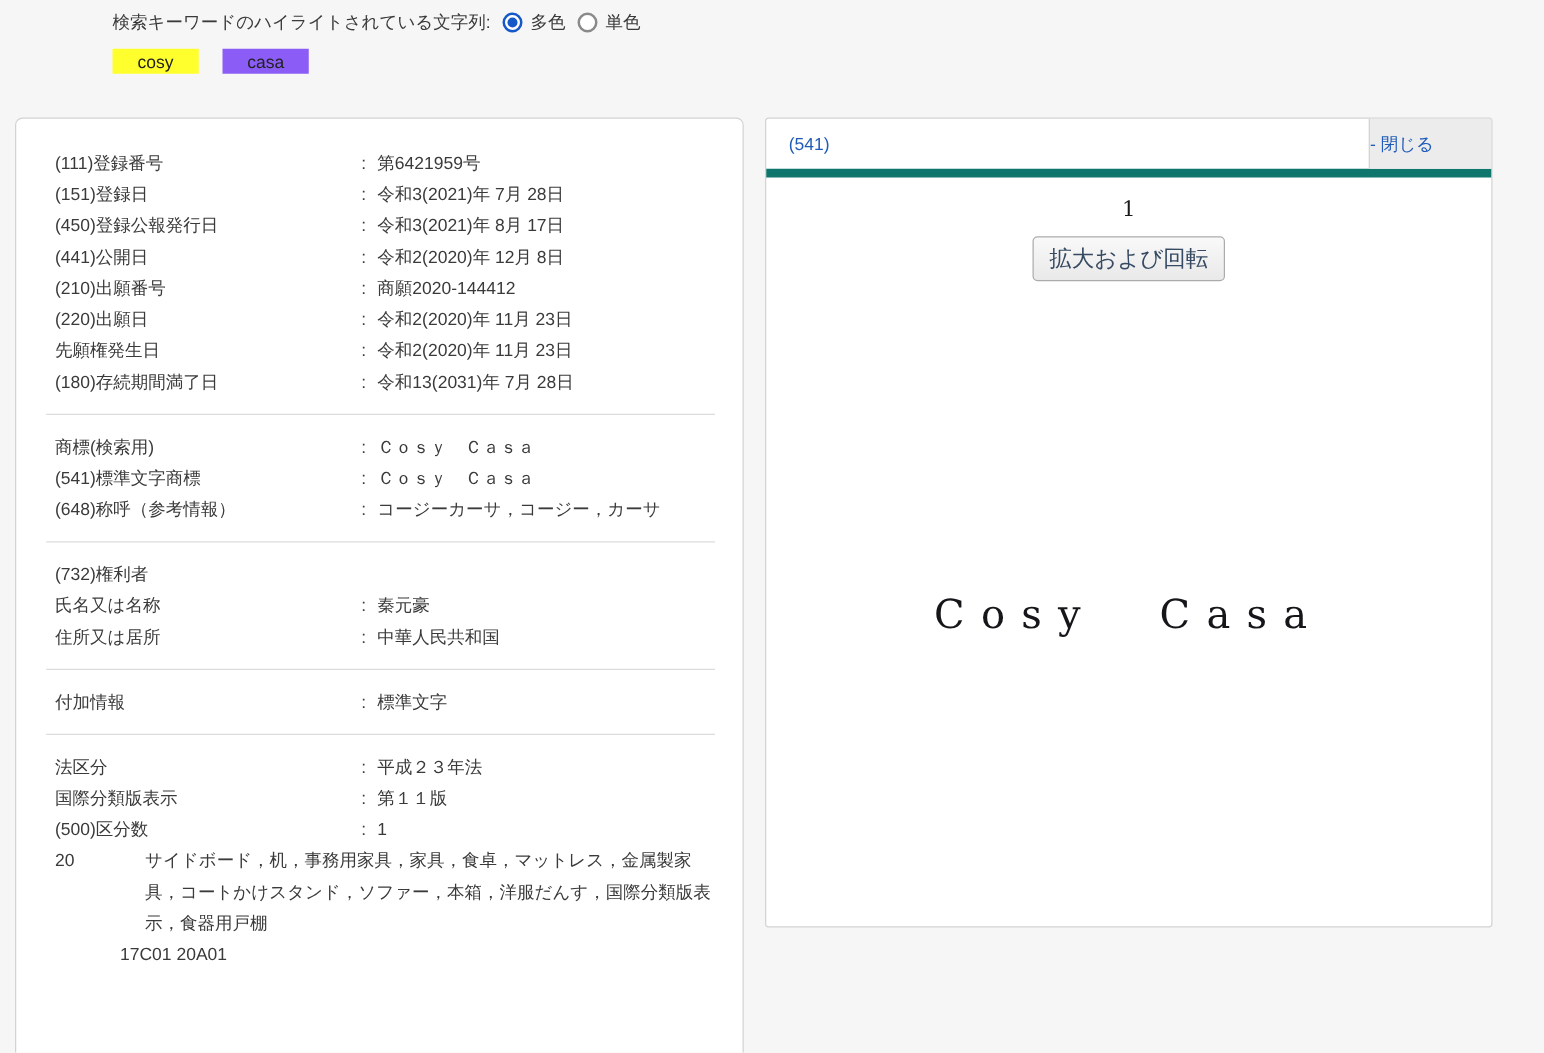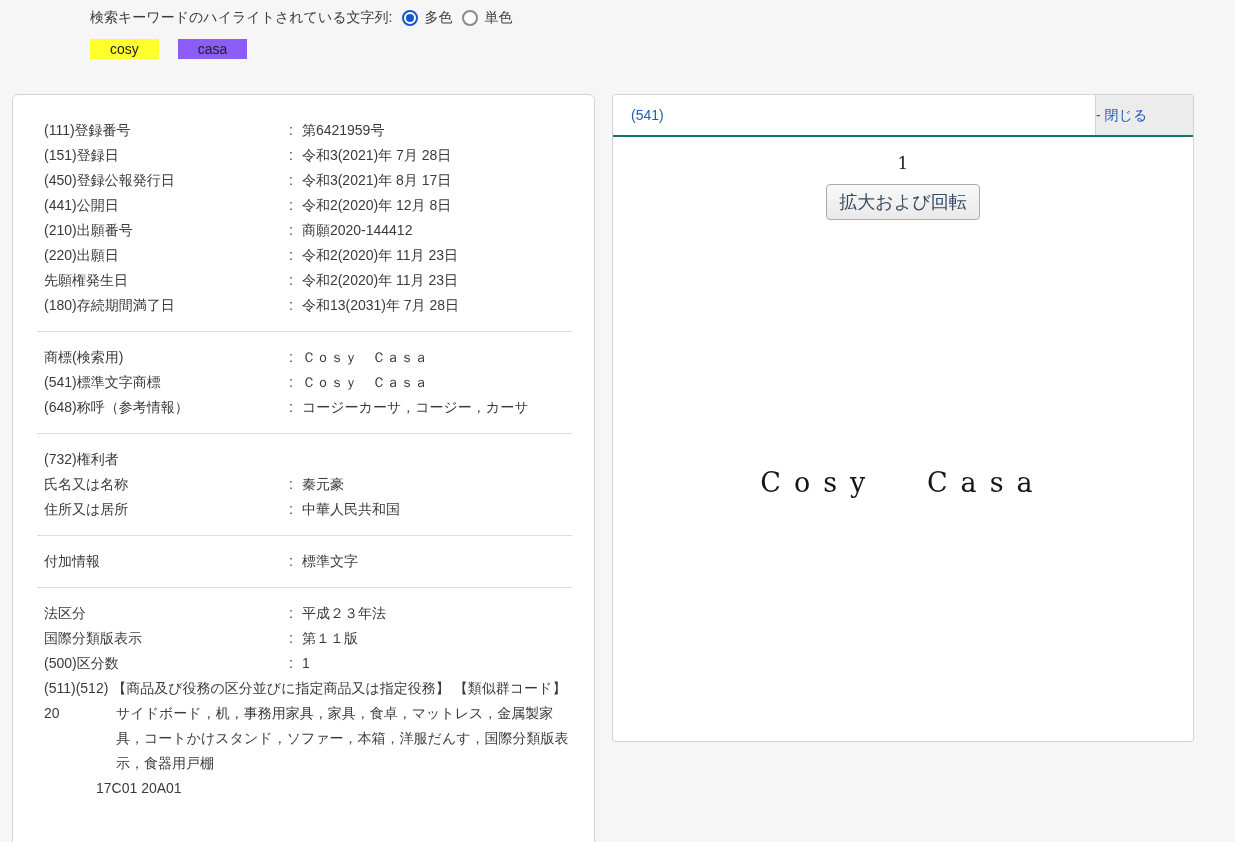--- a/index.html
+++ b/index.html
@@ -27,31 +27,31 @@
   .row .flabel{width:245px;flex:0 0 auto;}
   .row .colon{margin-right:9px;}
   .row .fvalue{flex:1;}
   .divider{border-top:1px solid #dcdcdc;margin:13px 0;margin-left:-7px;}
   .wide-row{line-height:25px;}
   .class-row{display:flex;line-height:25px;gap:20px;}
   .class-num{width:52px;flex:0 0 auto;}
   .class-goods{flex:1;}
   .class-codes{margin-left:52px;line-height:25px;}
   
-  .img-header{position:relative;height:40px;border-bottom:2px solid #0f766e;}
+  .img-header{position:relative;height:40px;border-bottom:7px solid #0f766e;}
   .img-title{position:absolute;left:18px;top:0;line-height:40px;color:#1f5bb8;cursor:pointer;}
   .img-close{position:absolute;right:0;top:0;width:97px;height:40px;line-height:40px;text-align:left;
     background:#ececec;border-left:1px solid #d4d4d4;color:#1f5bb8;cursor:pointer;}
   .img-body{position:relative;height:606px;}
   .page-num{padding-top:16px;text-align:center;font-family:"DejaVu Serif","Liberation Serif",serif;font-size:17px;color:#1a1a1a;}
   .zoom-btn{display:block;margin:11px auto 0;padding:5px 12px;font-size:18px;color:#364a63;
     background:linear-gradient(#f9f9f9,#e9e9e9);border:1px solid #ababab;border-radius:4px;
     font-family:"Liberation Sans","DejaVu Sans",sans-serif;cursor:pointer;}
   .trademark{position:absolute;left:0;top:330px;width:100%;text-align:center;
-    font-family:"DejaVu Serif","Liberation Serif",serif;font-size:27px;color:#15151a;
+    font-family:"DejaVu Serif","Liberation Serif",serif;font-size:32px;color:#15151a;
     letter-spacing:13px;word-spacing:27px;white-space:nowrap;}
 </style>
 </head>
 <body>
 
 <div class="hl-bar">
   <span class="hl-label">検索キーワードのハイライトされている文字列:</span>
   <span class="radio">
     <span class="radio-circle selected"></span>
     <span>多色</span>
@@ -162,21 +162,20 @@
         <div class="row">
           <span class="flabel">国際分類版表示</span>
           <span class="colon">:</span>
           <span class="fvalue">第１１版</span>
         </div>
         <div class="row">
           <span class="flabel">(500)区分数</span>
           <span class="colon">:</span>
           <span class="fvalue">1</span>
         </div>
-        <div class="wide-row">(511)(512) 【商品及び役務の区分並びに指定商品又は指定役務】 【類似群コード】</div>
         <div class="class-row">
           <span class="class-num">20</span>
           <span class="class-goods">サイドボード，机，事務用家具，家具，食卓，マットレス，金属製家具，コートかけスタンド，ソファー，本箱，洋服だんす，国際分類版表示，食器用戸棚</span>
         </div>
         <div class="class-codes">17C01 20A01</div>
       </div>
     </div>
 </div>
 
 <div class="panel image-panel">

